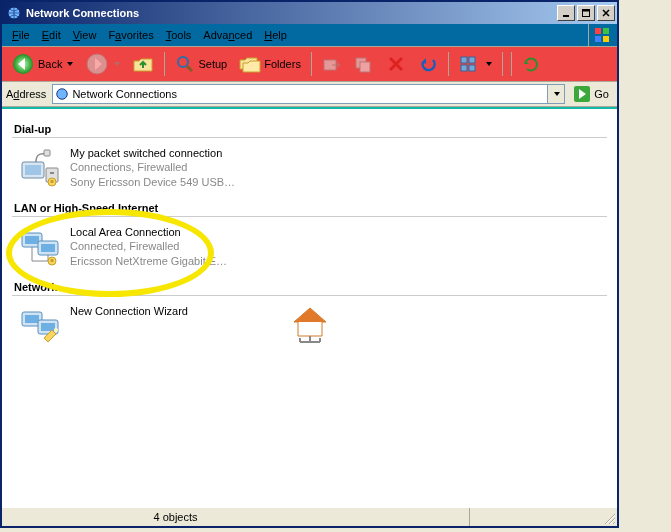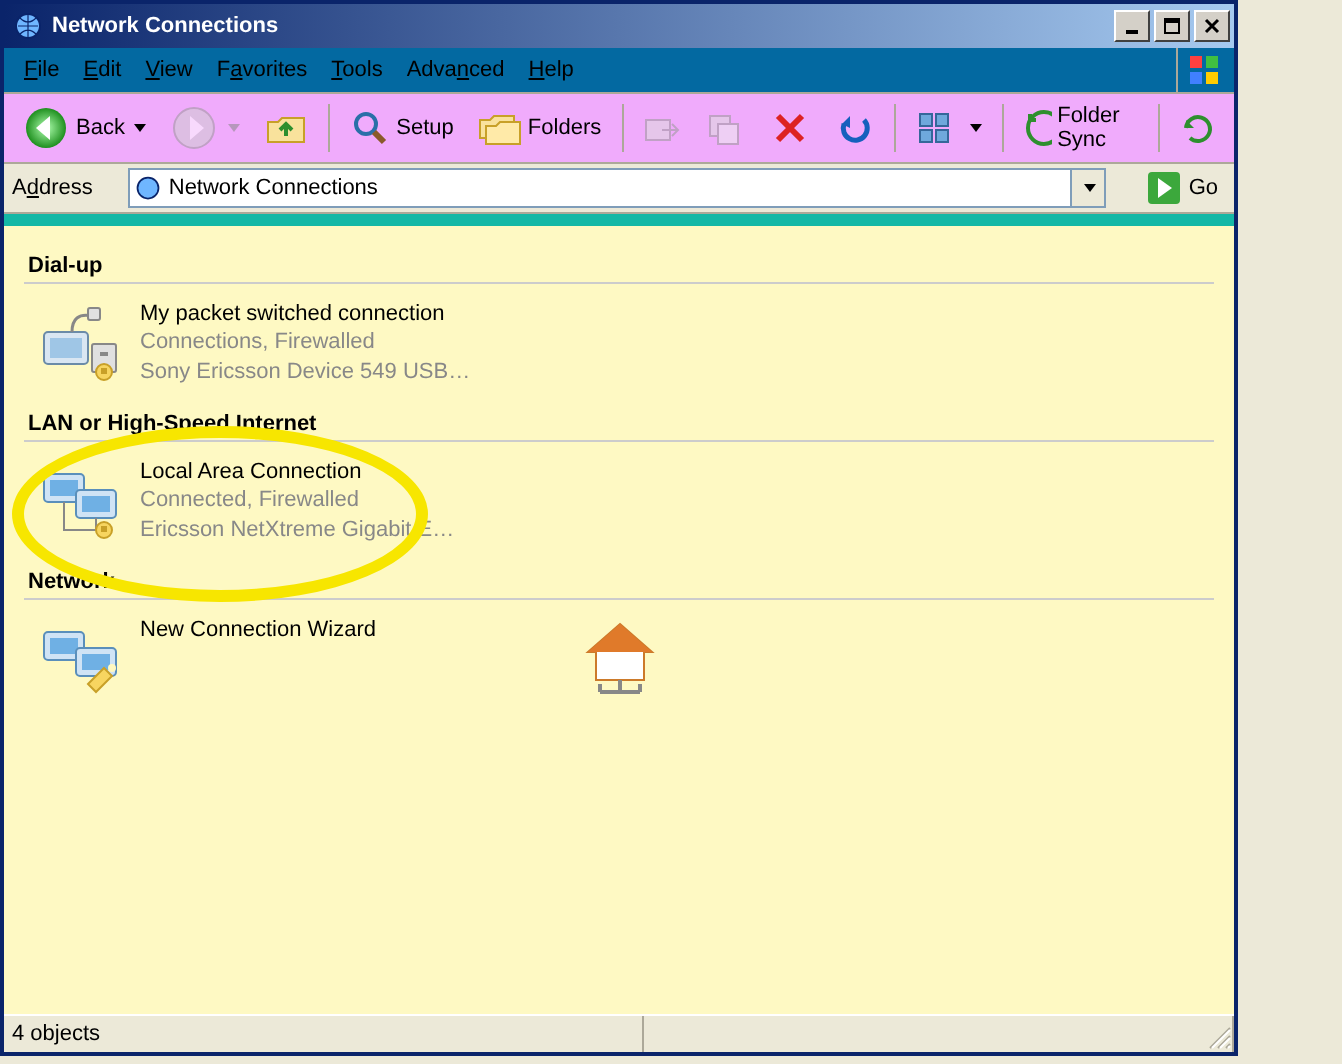--- a/index.html
+++ b/index.html
@@ -72,21 +72,21 @@
     top: 0;
     bottom: 0;
     width: 26px;
     border-left: 1px solid #aca899;
     display: flex;
     align-items: center;
     justify-content: center;
   }
   .toolbar {
     height: 34px;
-    background: #f0abfc;
+    background: #ef4444;
     display: flex;
     align-items: center;
     padding: 0 4px;
     border-bottom: 1px solid #aca899;
     gap: 2px;
   }
   .tbtn {
     display: flex;
     align-items: center;
     height: 26px;
@@ -112,21 +112,21 @@
     margin-left:2px;
   }
   .chev.disabled{border-top-color:#888;}
   .addressbar {
     height: 24px;
     background: #ece9d8;
     display: flex;
     align-items: center;
     padding: 0 4px;
     border-bottom: 1px solid #aca899;
-    gap: 16px;
+    gap: 4px;
   }
   .addressbar .label { padding-right: 2px; }
   .addrfield {
     flex: 1;
     height: 18px;
     background: #fff;
     border: 1px solid #7f9db9;
     display: flex;
     align-items: center;
     padding-left: 2px;
@@ -146,22 +146,22 @@
   .gobtn {
     display: flex;
     align-items: center;
     height: 20px;
     padding: 0 4px;
     gap: 3px;
     text-align: center;
   }
   .content {
     flex: 1;
-    background: #fef9c3;
-    border-top: 6px solid #14b8a6;
+    background: #ffffff;
+    border-top: 2px solid #14b8a6;
     overflow: auto;
     padding: 4px 10px 4px 10px;
   }
   .section-header {
     font-weight: bold;
     color: #000;
     padding: 4px 0 2px 2px;
     border-bottom: 1px solid #ccc;
     margin-bottom: 6px;
     margin-top: 6px;
@@ -203,20 +203,21 @@
     pointer-events: none;
     z-index: 5;
   }
   .statusbar {
     height: 18px;
     background: #ece9d8;
     border-top: 1px solid #fff;
     display: flex;
     align-items: center;
     position: relative;
+    flex-direction: column;
   }
   .statuscell {
     padding: 0 4px;
     border-right: 1px solid #aca899;
     height: 100%;
     display: flex;
     align-items: center;
     box-sizing: border-box;
   }
   .statuscell:first-child { width: 320px; }
@@ -349,27 +350,20 @@
     <div class="tbtn">
       <svg width="22" height="20">
         <rect x="2" y="3" width="6" height="6" fill="#6fa8dc" stroke="#35679a"></rect>
         <rect x="10" y="3" width="6" height="6" fill="#6fa8dc" stroke="#35679a"></rect>
         <rect x="2" y="11" width="6" height="6" fill="#6fa8dc" stroke="#35679a"></rect>
         <rect x="10" y="11" width="6" height="6" fill="#6fa8dc" stroke="#35679a"></rect>
       </svg>
       <span class="chev"></span>
     </div>
     <div class="tsep"></div>
-    <div class="tbtn">
-      <svg width="20" height="20">
-        <circle cx="10" cy="10" r="8" fill="none" stroke="#2e8f2e" stroke-width="2"></circle>
-        <path d="M6 6 L3 6 L3 3 M14 14 L17 14 L17 17" stroke="#2e8f2e" stroke-width="2" fill="none"></path>
-      </svg>
-      <span>Folder Sync</span>
-    </div>
     <div class="tsep"></div>
     <div class="tbtn">
       <svg width="18" height="18">
         <path d="M3 9 A6 6 0 1 1 5 14" fill="none" stroke="#2e8f2e" stroke-width="2"></path>
         <path d="M3 5 L3 9 L7 9 Z" fill="#2e8f2e"></path>
       </svg>
     </div>
   </div>
 
   <div class="addressbar">

